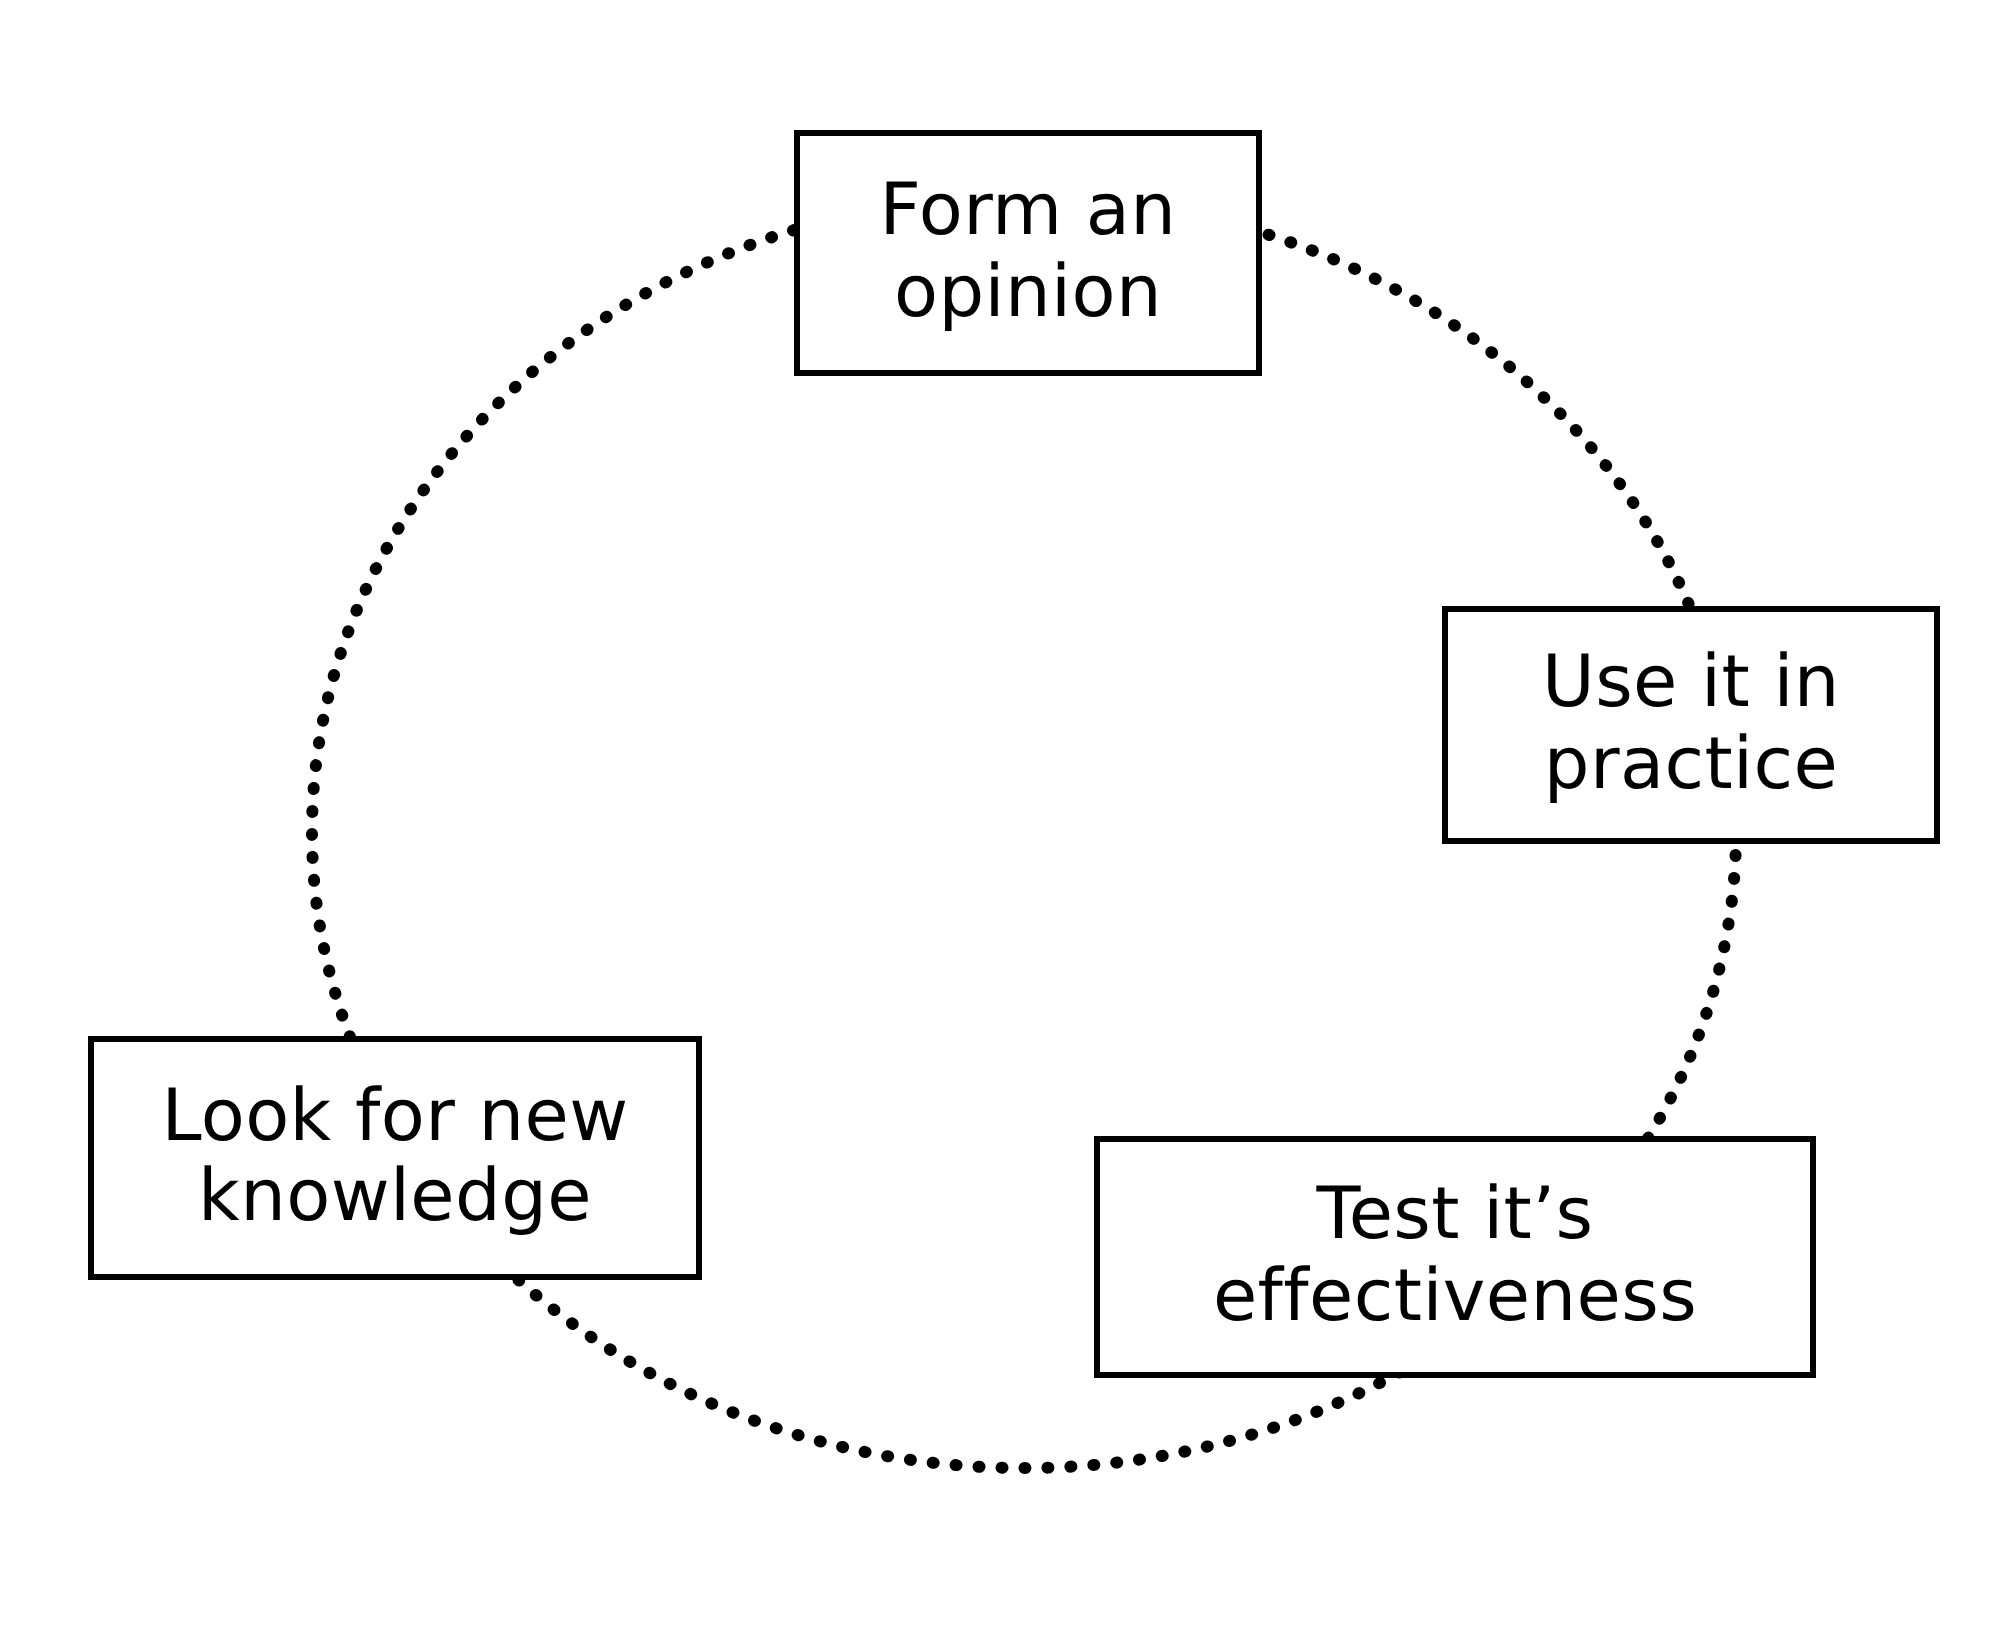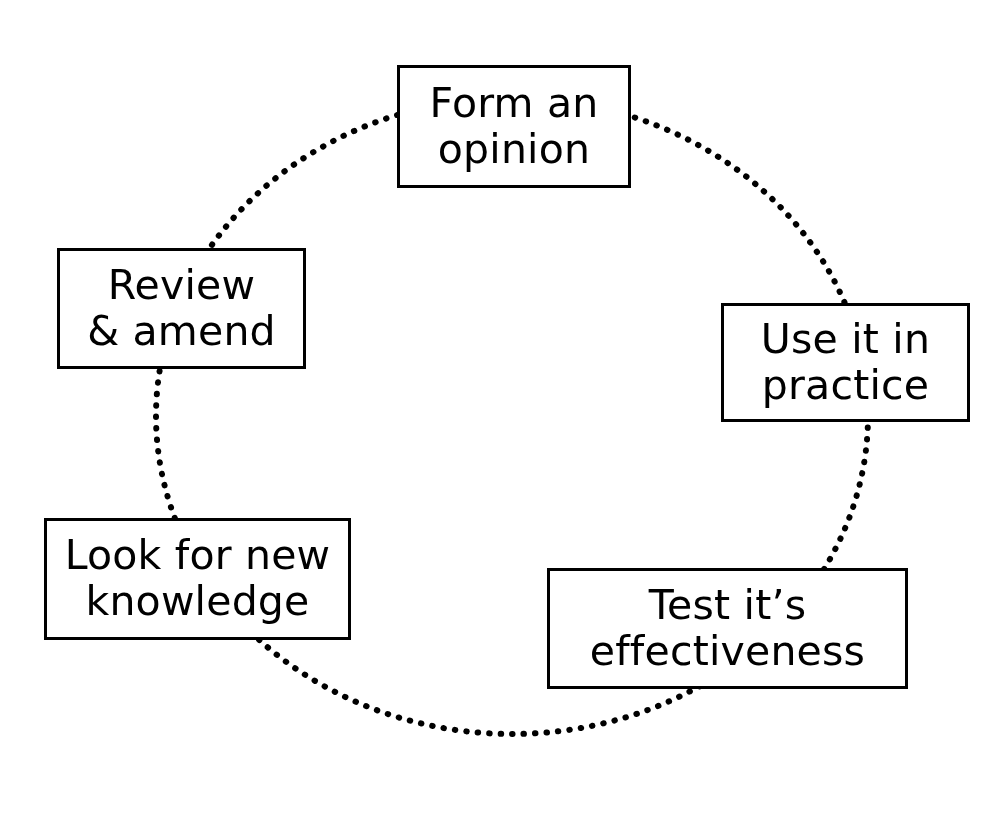--- a/index.html
+++ b/index.html
@@ -28,21 +28,21 @@
     position: absolute;
     box-sizing: border-box;
     background: #ffffff;
     border: 3px solid #000000;
     display: flex;
     align-items: center;
     justify-content: center;
     text-align: center;
     color: #000000;
     font-family: "DejaVu Sans", sans-serif;
-    font-size: 41px;
+    font-size: 36px;
     line-height: 1.12;
     letter-spacing: 0.2px;
     white-space: pre-line;
     z-index: 5;
   }
   
   #node-0 { left: 397px; top: 65px;  width: 234px; height: 123px; }
   #node-1 { left: 721px; top: 303px; width: 249px; height: 119px; }
   #node-2 { left: 547px; top: 568px; width: 361px; height: 121px; }
   #node-3 { left: 44px;  top: 518px; width: 357px; height: 122px; }
@@ -70,18 +70,14 @@
   <div class="node-box" id="node-1" style="left: 721px; top: 303px; width: 249px; height: 119px;">
     <span>Use it in
 practice</span>
   </div>
 
   <div class="node-box" id="node-3" style="left: 44px; top: 518px; width: 307px; height: 122px;">
     <span>Look for new
 knowledge</span>
   </div>
 
-  <div class="node-box" id="node-4" style="left: 57px; top: 248px; width: 249px; height: 121px;">
-    <span>Review
-&amp; amend</span>
-  </div>
 
 </div>
 
 </body></html>

